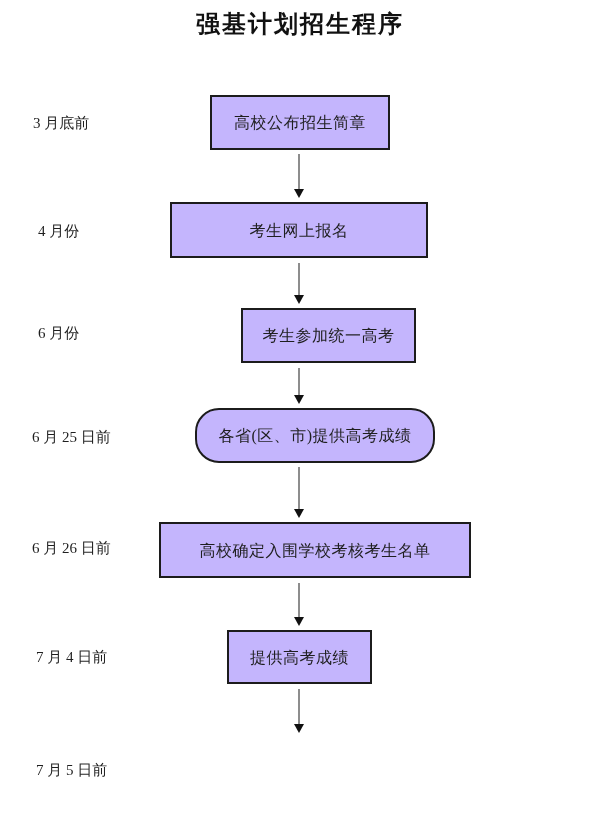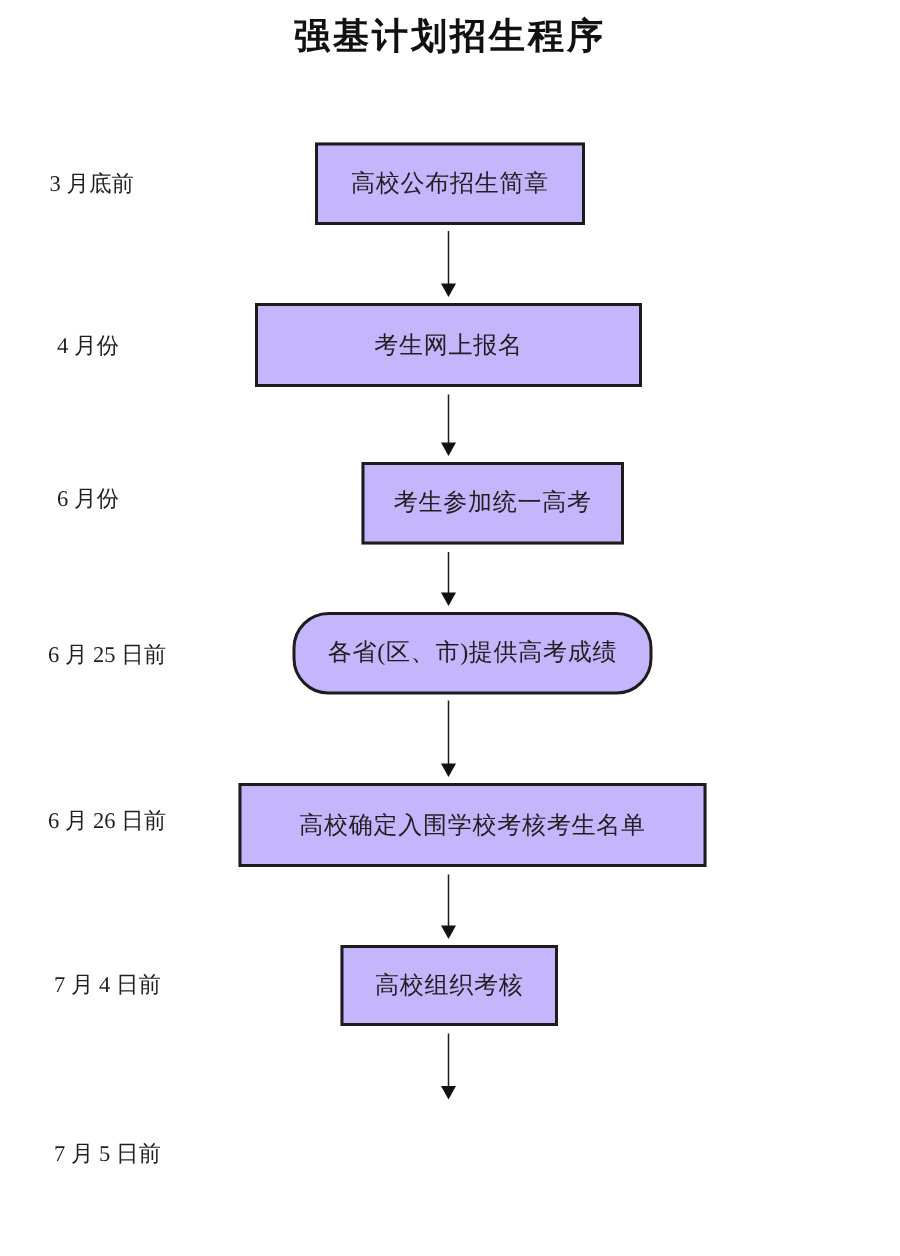--- a/index.html
+++ b/index.html
@@ -122,18 +122,18 @@
 
   <div class="date-label l4">6 月 25 日前</div>
   <div class="flow-box b4">各省(区、市)提供高考成绩</div>
   <div class="arrow a4"></div>
 
   <div class="date-label l5">6 月 26 日前</div>
   <div class="flow-box b5">高校确定入围学校考核考生名单</div>
   <div class="arrow a5"></div>
 
   <div class="date-label l6">7 月 4 日前</div>
-  <div class="flow-box b6">高校组织考核</div>
+  <div class="flow-box b6">提供高考成绩</div>
   <div class="arrow a6"></div>
 
   <div class="date-label l7">7 月 5 日前</div>
 
 </div>
 
 </body></html>

